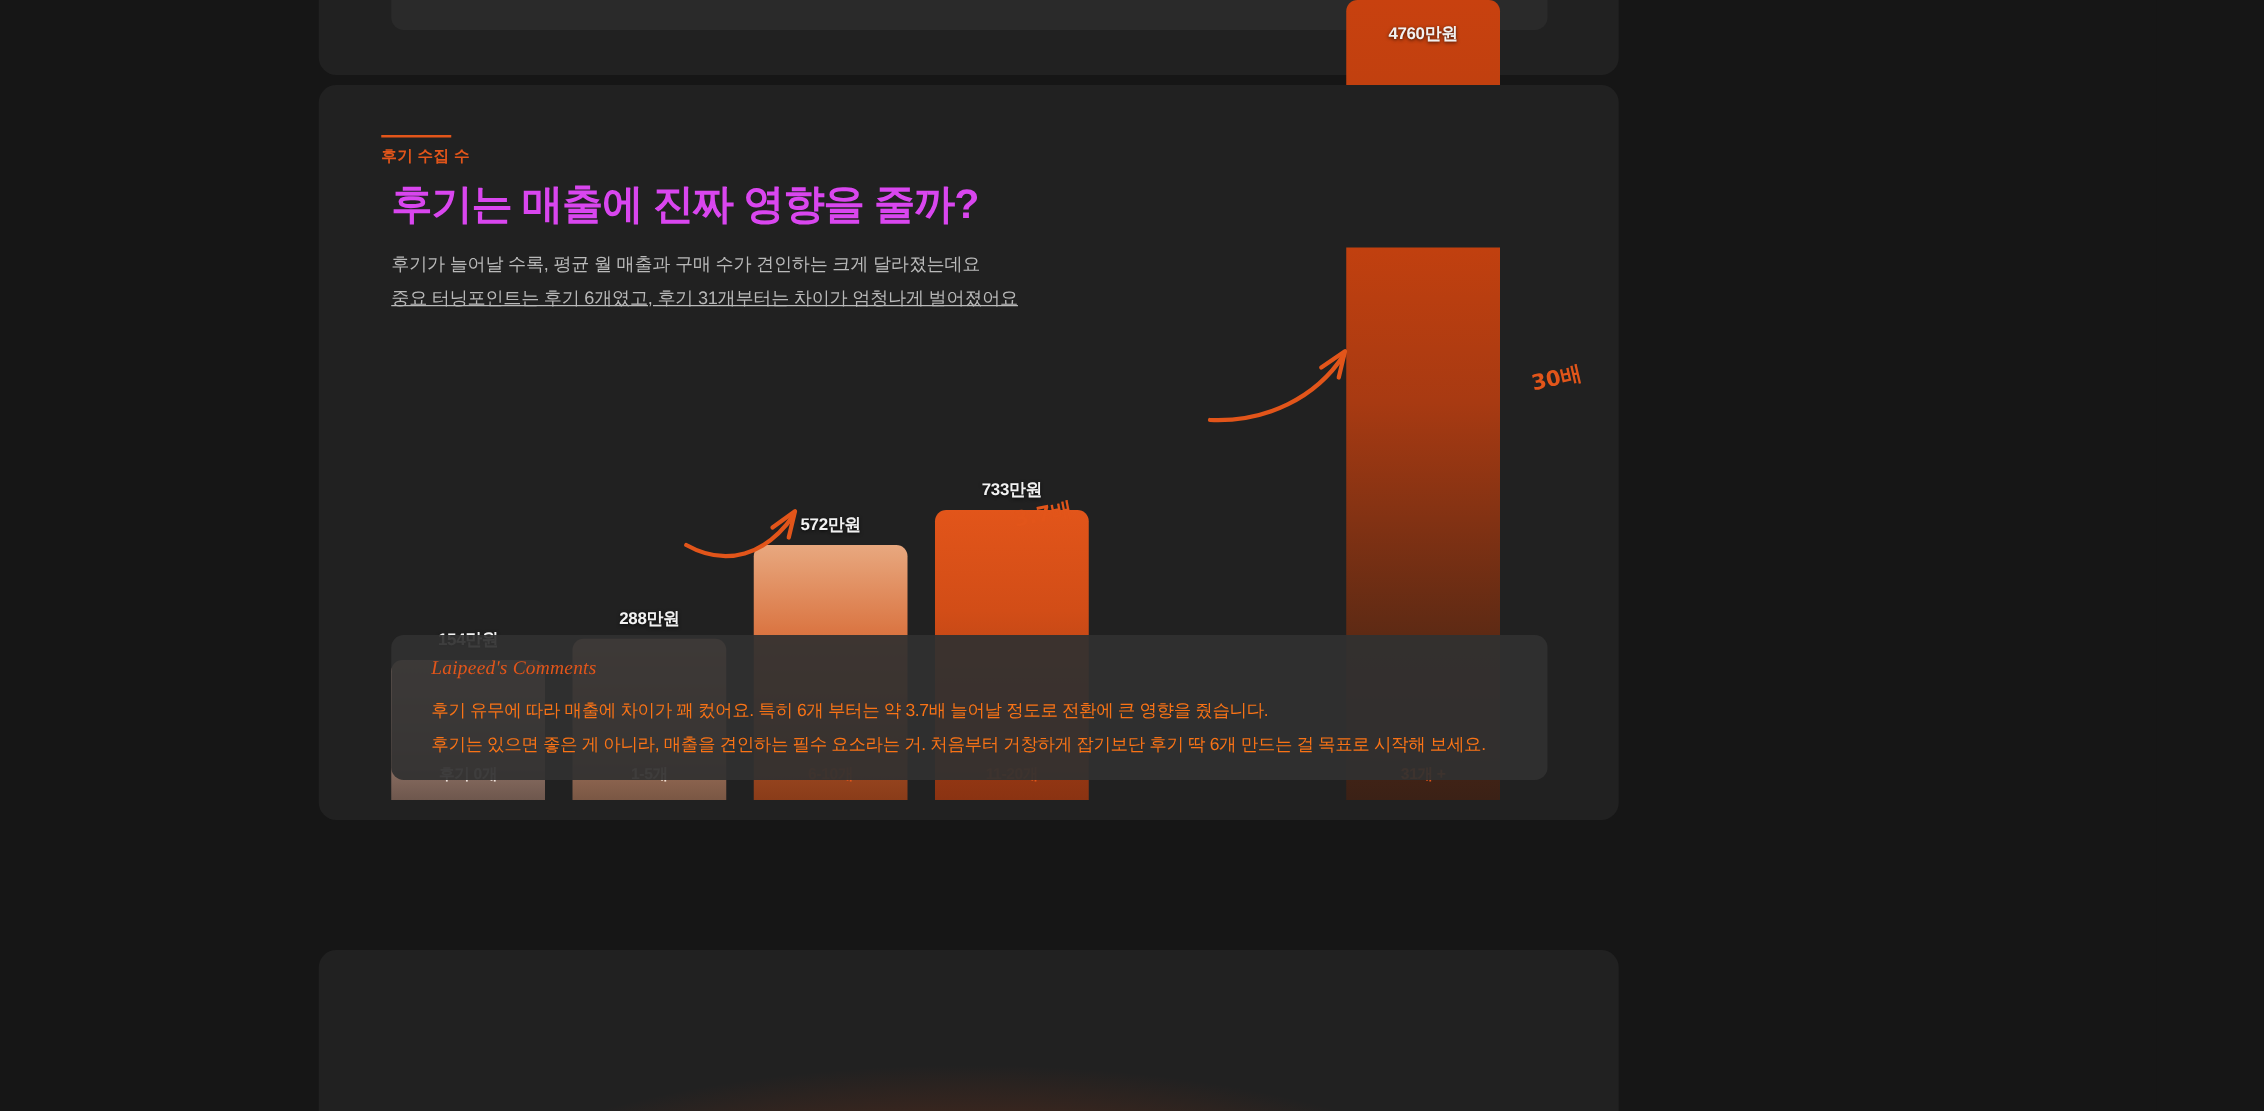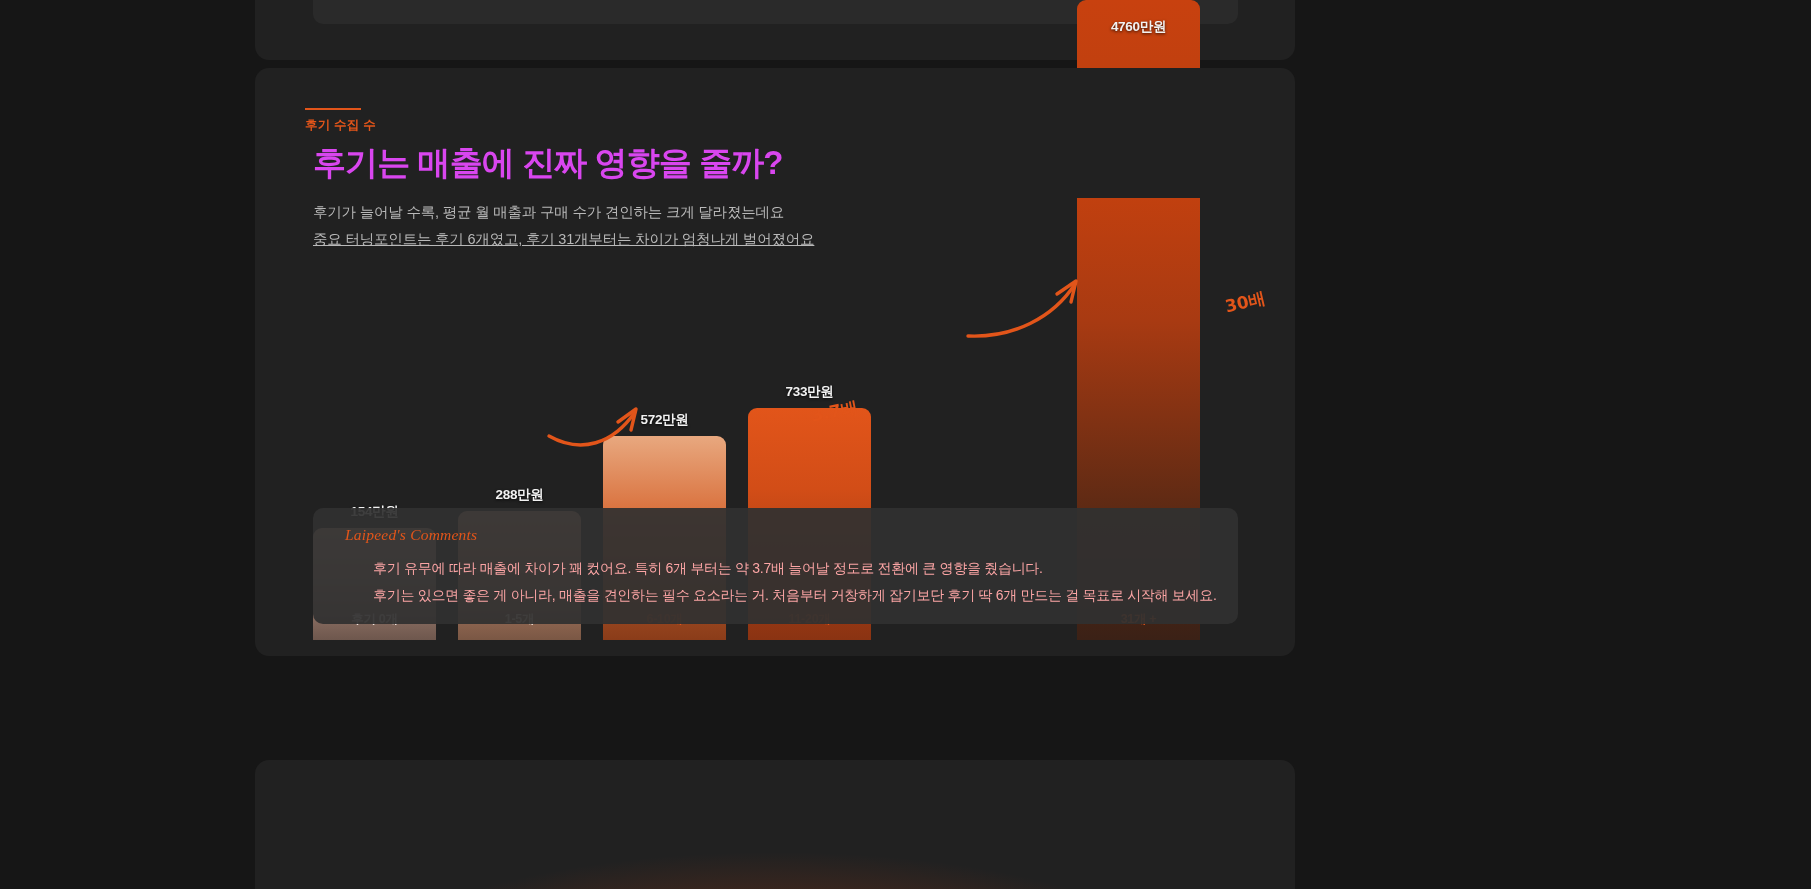--- a/index.html
+++ b/index.html
@@ -89,21 +89,21 @@
   
   #comments {
     position:absolute; left:58px; top:440px; width:925px; height:116px;
     background:rgba(48,48,48,.93); border-radius:10px; padding:18px 16px 0 32px;
   }
   .cm-title {
     color:#e2551a; font-family:"Liberation Serif","DejaVu Serif",serif;
     font-style:italic; font-size:15.5px; letter-spacing:.2px; margin-bottom:11px;
   }
   .cm-line {
-    color:#fca5a5; font-size:14px; line-height:1.95; letter-spacing:-.3px;margin-left:28px;
+    color:#f97316; font-size:14px; line-height:1.95; letter-spacing:-.3px;
   }
 </style>
 </head>
 <body>
 
 <div id="page">
 
   <div class="card" id="card-prev">
     <div class="ghost-box"></div>
   </div>

